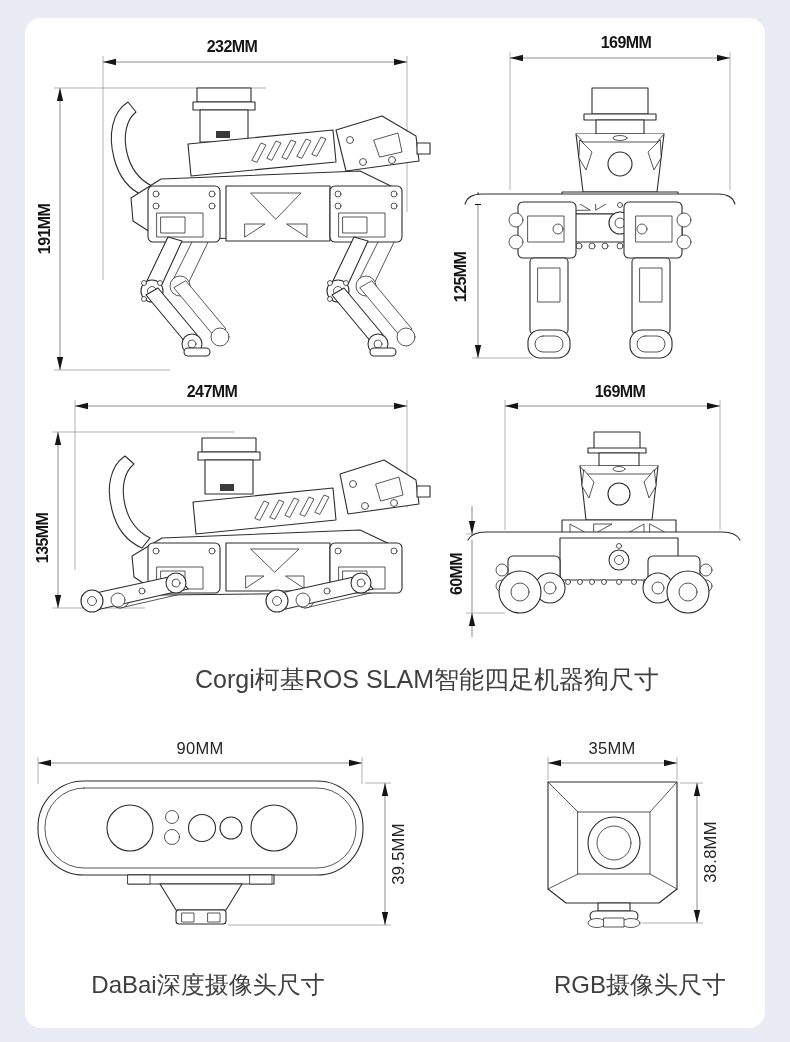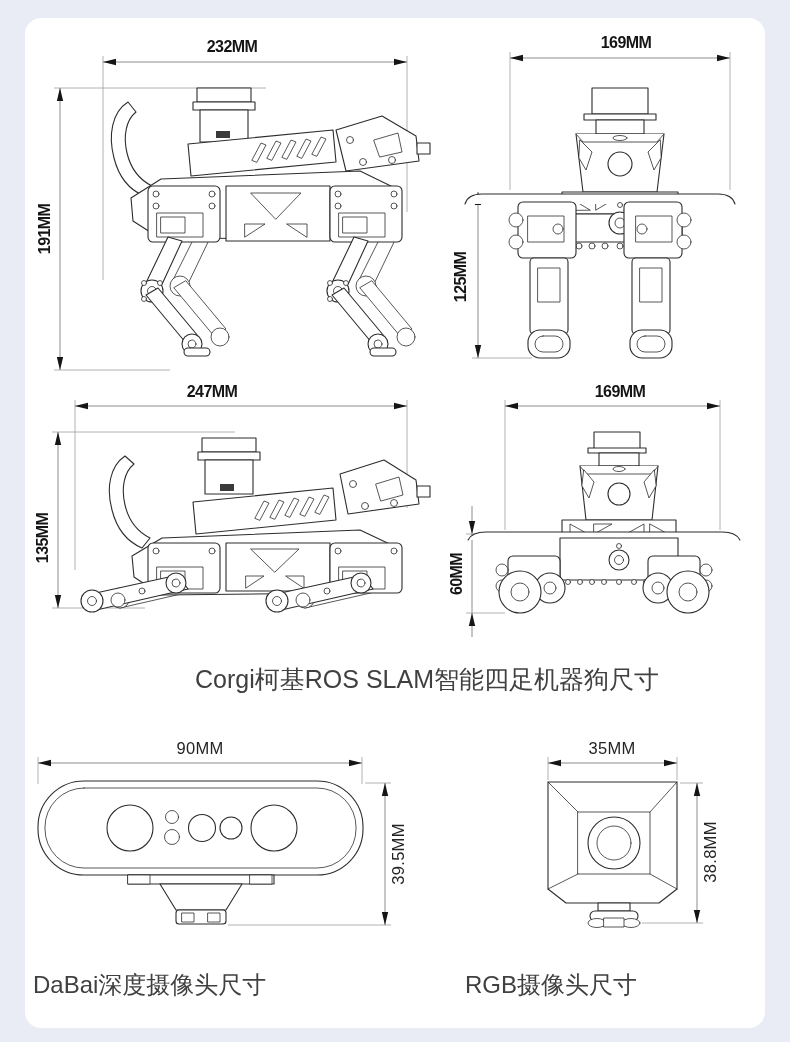--- a/index.html
+++ b/index.html
@@ -20,21 +20,21 @@
   .dimline{stroke:#8c8c8c;stroke-width:1;fill:none;}
   .extline{stroke:#a0a0a0;stroke-width:0.8;fill:none;}
   .arr{fill:#151515;stroke:none;}
   .dimtxt{font-family:"Liberation Sans",sans-serif;font-weight:bold;font-size:16px;fill:#151515;letter-spacing:-0.6px;}
   .dimtxt2{font-family:"Liberation Sans",sans-serif;font-weight:400;font-size:16.5px;fill:#242424;letter-spacing:0.3px;}
   .title{
     position:absolute;left:32px;top:663px;width:790px;
     text-align:center;font-size:25px;color:#404040;font-weight:400;
   }
   .caption{
-    position:absolute;top:969px;width:350px;text-align:left;
+    position:absolute;top:969px;width:350px;text-align:center;
     font-size:24px;color:#404040;
   }
   .caption.left{left:33px;}
   .caption.right{left:465px;}
 </style>
 </head>
 <body>
 
 <div class="card"></div>
 

